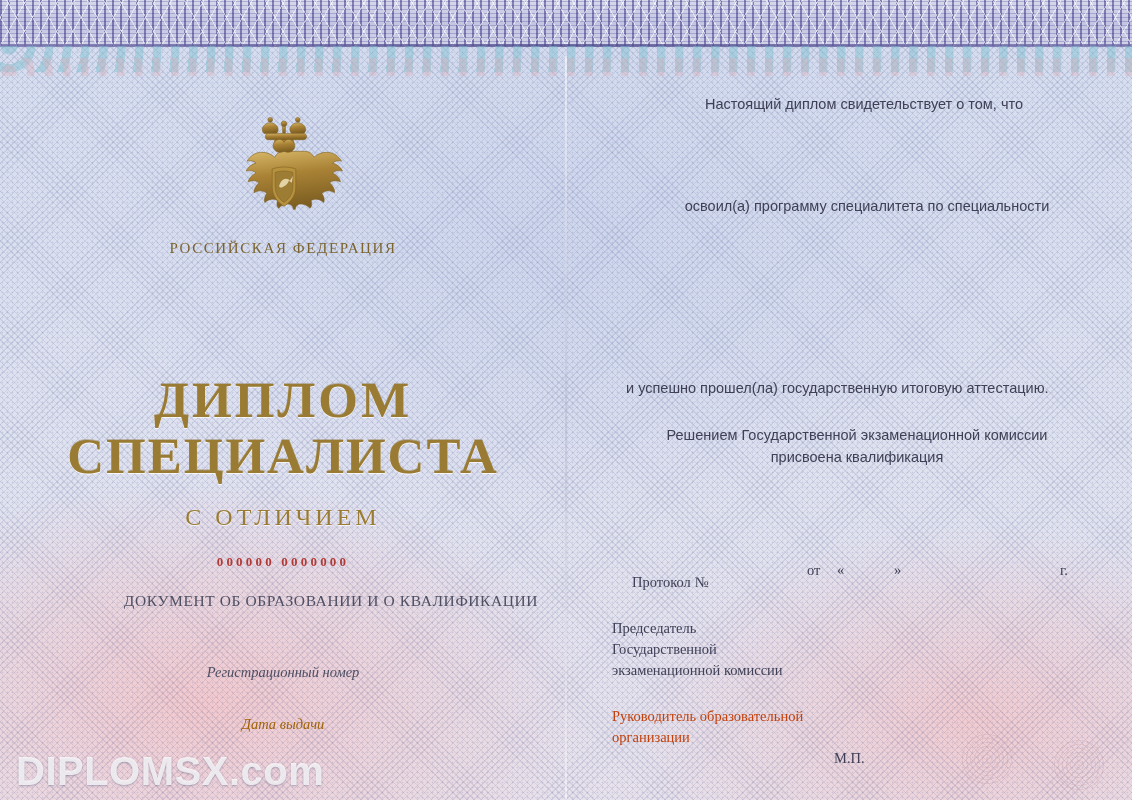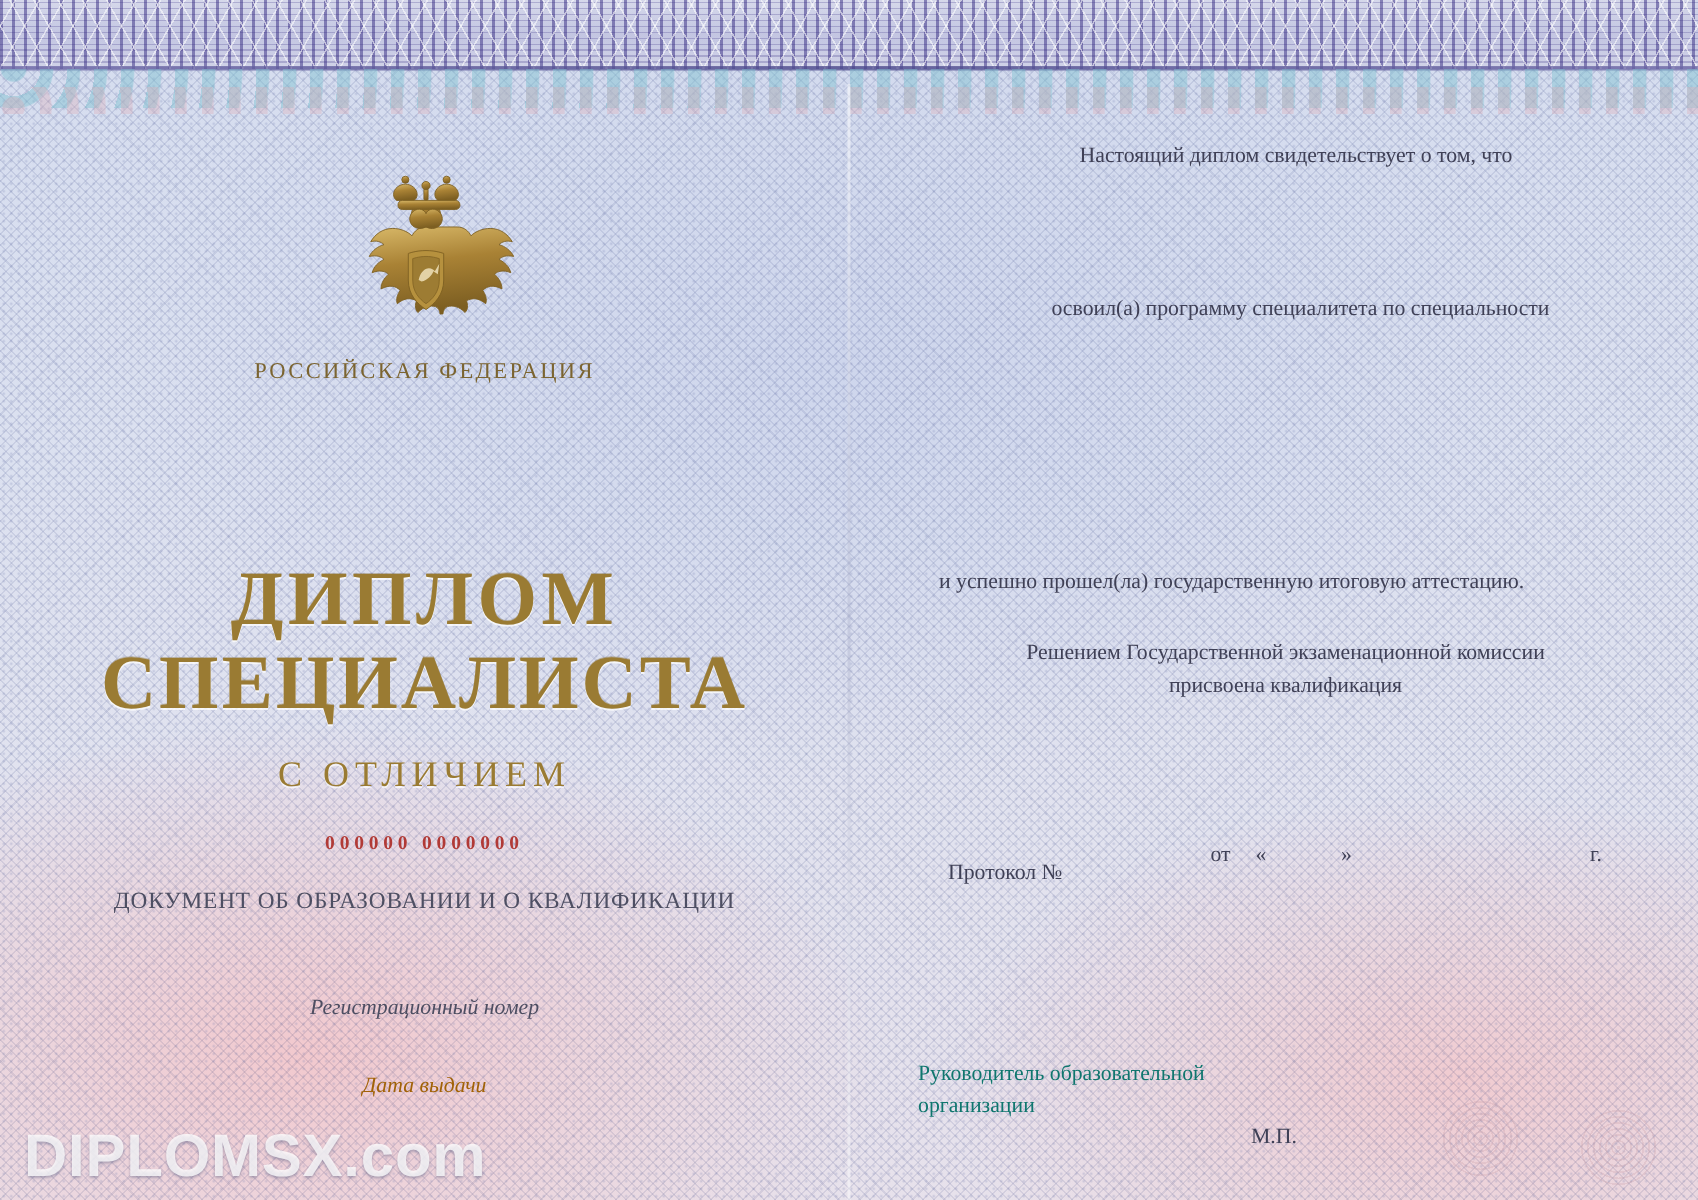--- a/index.html
+++ b/index.html
@@ -157,20 +157,21 @@
     font-weight: 700;
   }
   .doc-kind {
     position: absolute;
     left: 0; top: 520px;
     width: 566px;
     text-align: center;
     font-size: 15.5px;
     letter-spacing: 0.6px;
     color: #4e4f63;
+    padding-left: 48px;
   }
   .reg-number {
     position: absolute;
     left: 0; top: 592px;
     width: 566px;
     text-align: center;
     font-size: 14.5px;
     font-style: italic;
     color: #4d4e62;
   }
@@ -183,21 +184,21 @@
     font-style: italic;
     color: #a16207;
   }
 
   
   .r-line {
     position: absolute;
     color: #3f4056;
     font-size: 14.5px;
     line-height: 20px;
-    font-family: Liberation Serif, serif;
+    font-family: Liberation Sans, sans-serif;
   }
   .r-attest  { left: 60px;  top: 306px; width: 470px; }
   .r-top     { left: 118px; top: 22px;  width: 360px; text-align: center; }
   .r-program { left: 96px;  top: 124px; width: 410px; text-align: center; }
   .r-decision{ left: 76px;  top: 352px; width: 430px; text-align: center; line-height: 22px; }
 
   .protocol {
     position: absolute;
     left: 66px; top: 490px;
     width: 480px;
@@ -215,21 +216,21 @@
     left: 46px; top: 546px;
     font-size: 14.5px;
     line-height: 21px;
     color: #3f4056;
   }
   .head-block {
     position: absolute;
     left: 46px; top: 634px;
     font-size: 14.5px;
     line-height: 21px;
-    color: #0f766e;
+    color: #c2410c;
   }
   .mp {
     position: absolute;
     left: 268px; top: 678px;
     font-size: 14.5px;
     color: #3f4056;
   }
 
   
   .watermark {
@@ -342,20 +343,25 @@
     </div>
 
     <div class="protocol">
       <span class="p-no">Протокол №</span>
       <span class="p-ot">от</span>
       <span class="p-q1">«</span>
       <span class="p-q2">»</span>
       <span class="p-g">г.</span>
     </div>
 
+    <div class="sign-block">
+      <div>Председатель</div>
+      <div>Государственной</div>
+      <div>экзаменационной комиссии</div>
+    </div>
 
     <div class="head-block">
       <div>Руководитель  образовательной</div>
       <div>организации</div>
     </div>
 
     <div class="mp">М.П.</div>
   </div>
 
   <div class="watermark">DIPLOMSX.com</div>

